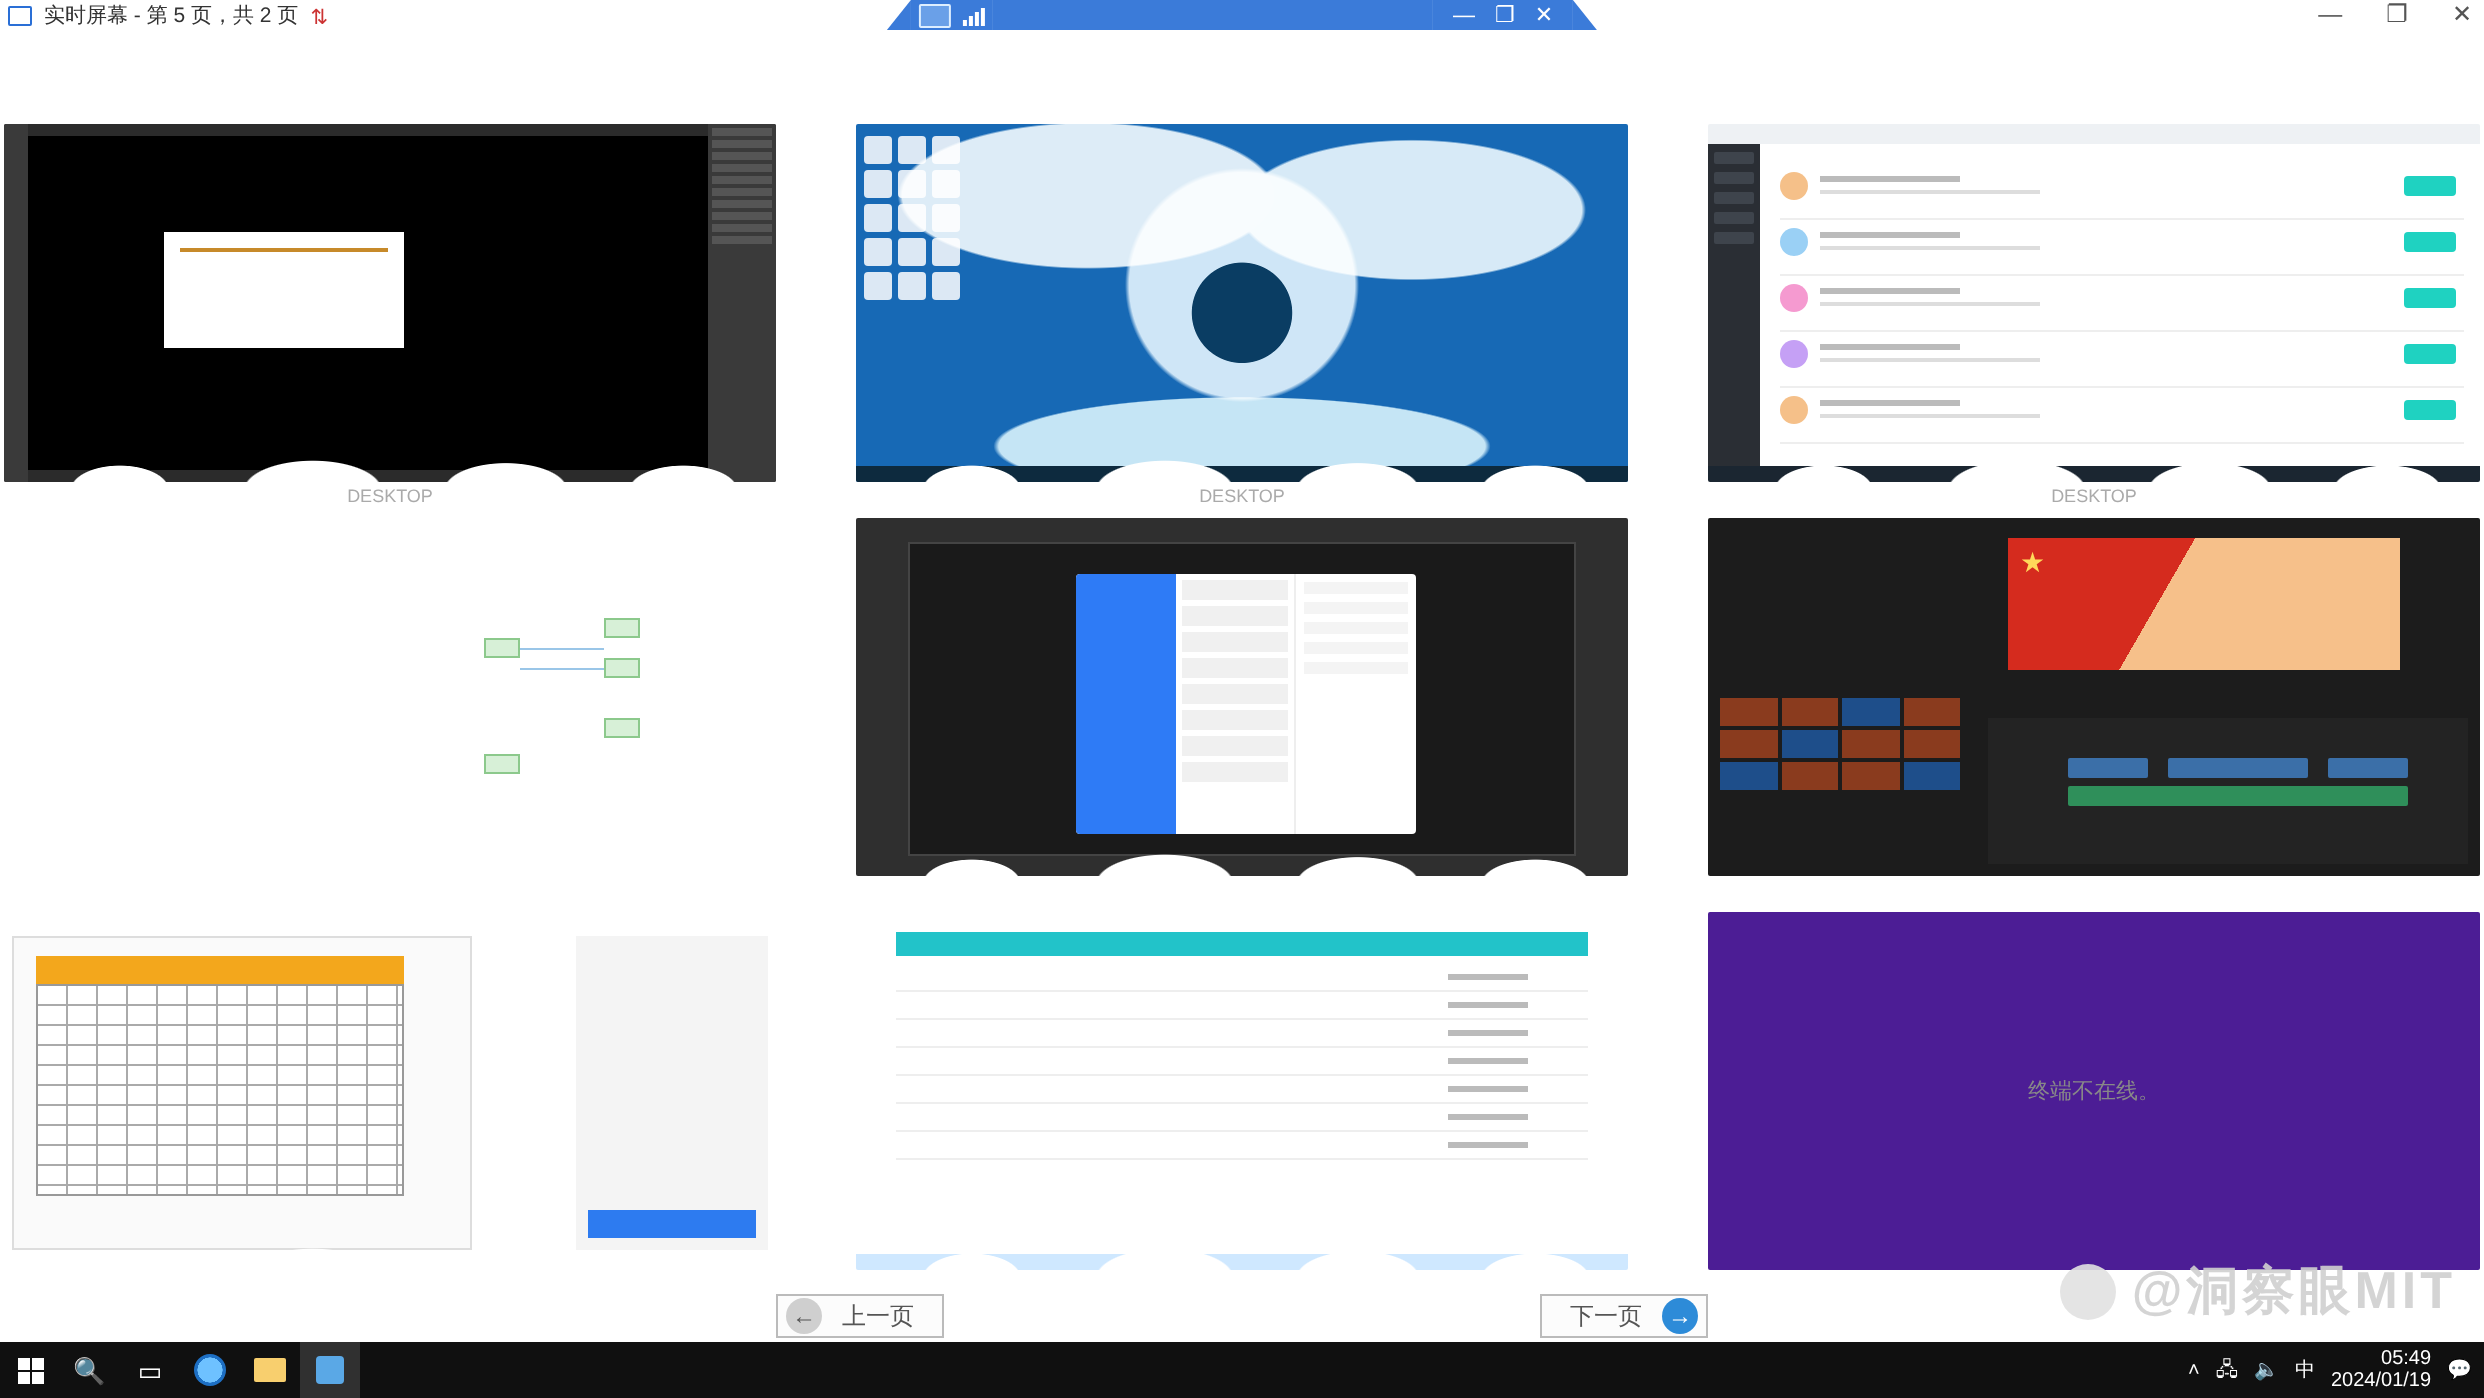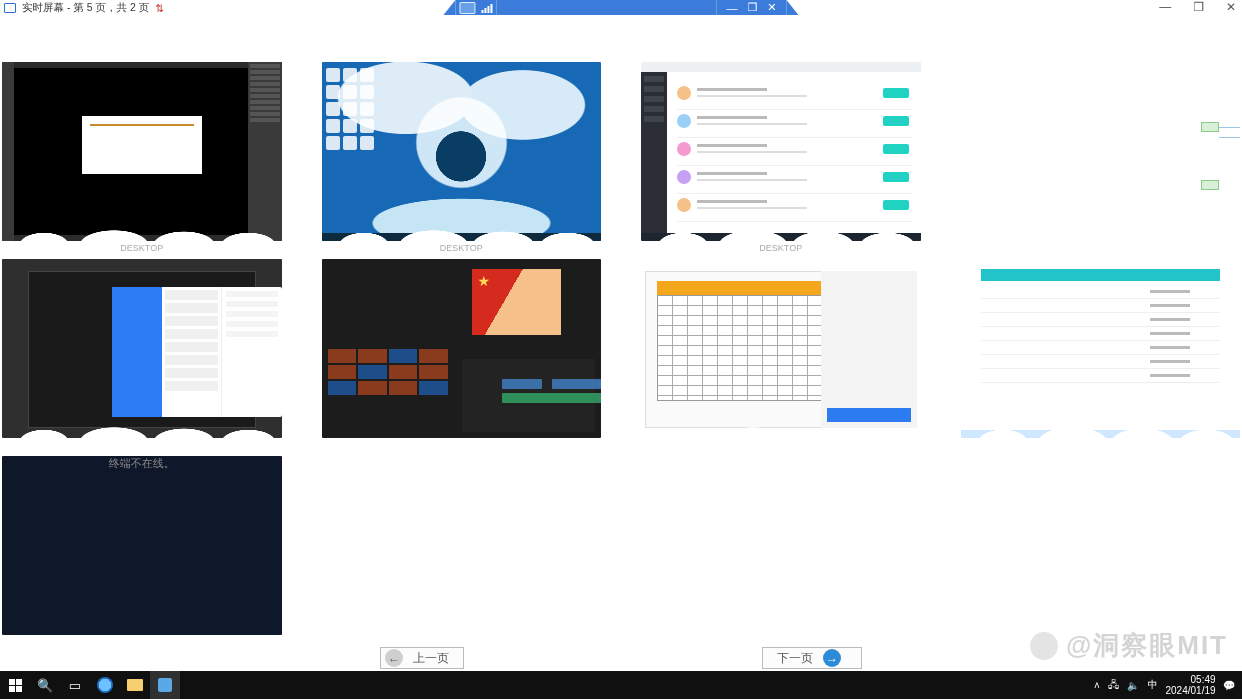--- a/index.html
+++ b/index.html
@@ -21,21 +21,21 @@
 #ribbon .bars span { width: 2px; background: #fff; }
 #ribbon .spacer  { width: 220px; height: 15px; background: #3b7bd9; }
 #ribbon .ctrls   { background: #3b7bd9; height: 15px; display: flex; align-items: center; gap: 10px; padding: 0 10px; color: #fff; font-size: 11px; }
 #ribbon .ctrls span { cursor: pointer; }
 
 
 #outer-controls { position: absolute; top: 0; right: 6px; height: 16px; display: flex; gap: 22px; font-size: 12px; color: #555; }
 #outer-controls span { cursor: pointer; }
 
 
-#grid { position: absolute; top: 20px; left: 0; right: 0; bottom: 50px; display: grid; grid-template-columns: repeat(4, 1fr); grid-template-rows: repeat(3, 1fr); gap: 4px 40px; padding: 0 2px; margin-top: 42px; }
+#grid { position: absolute; top: 20px; left: 0; right: 0; bottom: 50px; display: grid; grid-template-columns: repeat(3, 1fr); grid-template-rows: repeat(3, 1fr); gap: 4px 40px; padding: 0 2px; margin-top: 42px; }
 .cell { display: flex; flex-direction: column; }
 .thumb { flex: 1; position: relative; overflow: hidden; background: #ccc; border-radius: 1px; }
 .cap   { height: 14px; font-size: 9px; color: #aaa; display: flex; justify-content: center; align-items: center; gap: 40px; white-space: nowrap; overflow: hidden; }
 .cloud::after { content: ""; position: absolute; bottom: -4px; left: 0; right: 0; height: 28px;
   background:
     radial-gradient(ellipse 40px 20px at 15% 100%, #fff 0 60%, transparent 62%),
     radial-gradient(ellipse 56px 24px at 40% 100%, #fff 0 60%, transparent 62%),
     radial-gradient(ellipse 50px 22px at 65% 100%, #fff 0 60%, transparent 62%),
     radial-gradient(ellipse 44px 20px at 88% 100%, #fff 0 60%, transparent 62%);
 }
@@ -112,30 +112,30 @@
 
 
 .t8 { background: #fff; }
 .t8 .top  { position: absolute; top: 10px; left: 20px; right: 20px; height: 12px; background: #22c3c9; }
 .t8 .cols { position: absolute; top: 26px; left: 20px; right: 20px; bottom: 10px; }
 .t8 .cols div { height: 14px; border-bottom: 1px solid #eee; position: relative; }
 .t8 .cols div::after { content: ""; position: absolute; right: 30px; top: 5px; width: 40px; height: 3px; background: #bbb; }
 .t8 .task { position: absolute; left: 0; right: 0; bottom: 0; height: 8px; background: #cfe8ff; }
 
 
-.t9 { background: #0f172a; display: flex; justify-content: center; }
+.t9 { background: #4c1d95; display: flex; align-items: center; justify-content: center; }
 .t9 span { font-size: 11px; color: #888; }
 
 
 #pager { position: absolute; left: 0; right: 0; bottom: 28px; height: 26px; display: flex; justify-content: center; align-items: center; gap: 250px; }
 #pager .btn { display: flex; align-items: center; gap: 10px; border: 1px solid #bbb; height: 22px; padding: 0 14px; font-size: 12px; color: #555; background: #fcfcfc; cursor: pointer; }
 #pager .btn .circ { width: 18px; height: 18px; border-radius: 50%; background: #cfcfcf; color: #555; display: flex; align-items: center; justify-content: center; font-size: 12px; }
 #pager .btn.next .circ { background: #2d8bd8; color: #fff; }
 #pager .btn.prev { padding-left: 4px; }
-#pager .btn.next { padding-right: 20px; margin-left: 48px; }
+#pager .btn.next { padding-right: 4px; margin-left: 48px; }
 
 
 #watermark { position: absolute; right: 14px; bottom: 36px; font-size: 26px; font-weight: 600; color: #d0d0d0; letter-spacing: 2px; opacity: .9; pointer-events: none; display: flex; align-items: center; gap: 8px; }
 #watermark .paw { width: 28px; height: 28px; border-radius: 50%; background: #e2e2e2; }
 
 
 #taskbar { position: absolute; left: 0; right: 0; bottom: 0; height: 28px; background: #101010; display: flex; align-items: center; color: #fff; }
 #taskbar .tb { width: 30px; height: 28px; display: flex; align-items: center; justify-content: center; font-size: 13px; }
 #taskbar .tb.active { background: #303030; }
 #taskbar .sp { flex: 1; }

